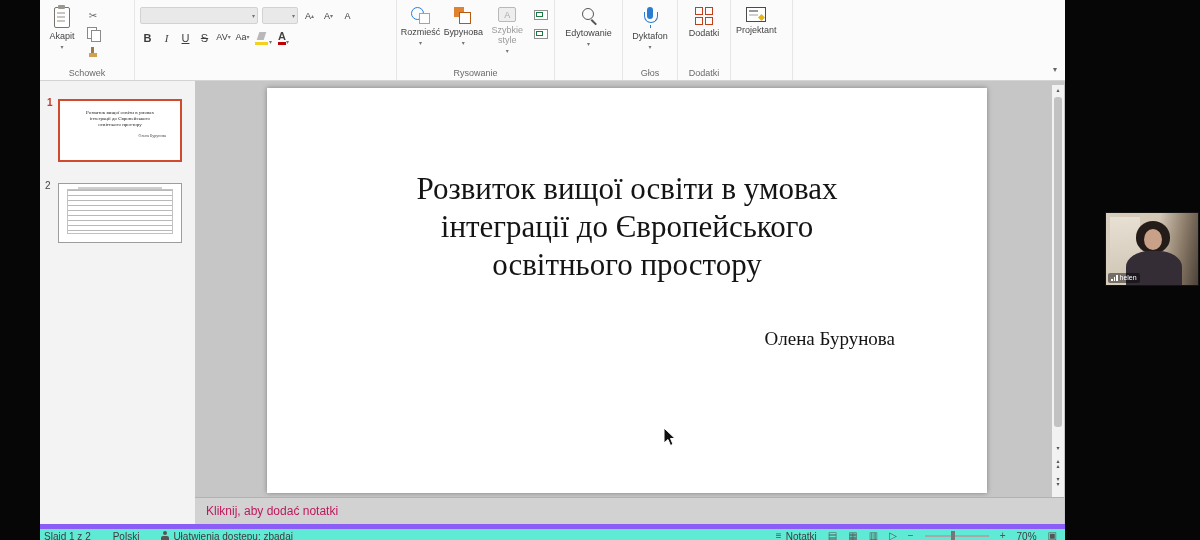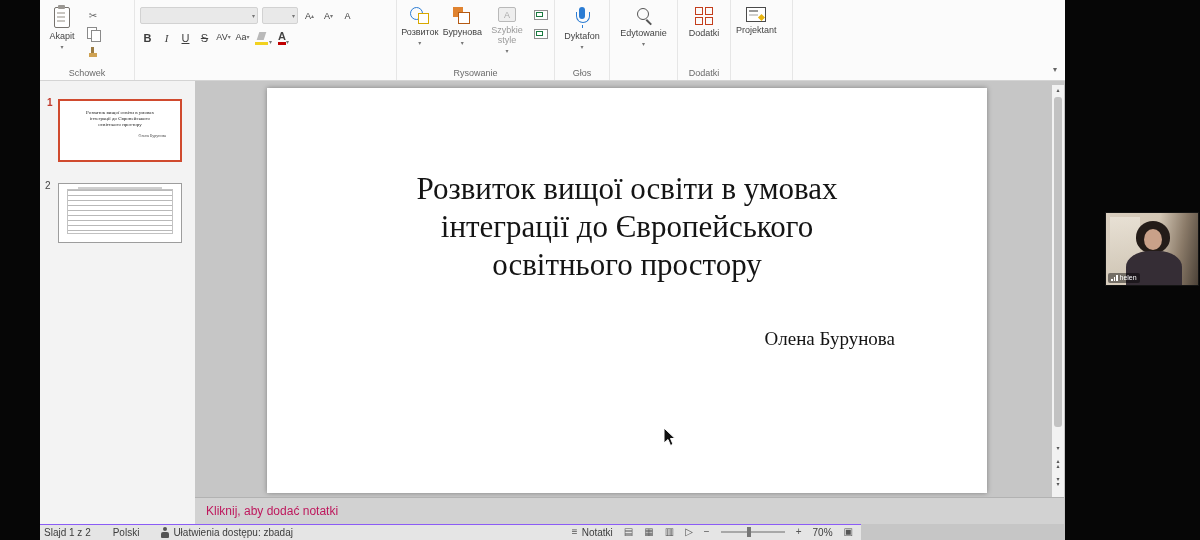--- a/index.html
+++ b/index.html
@@ -118,21 +118,21 @@
   .sthumb{position:absolute;left:2px;top:12px;width:8px;height:330px;background:#c2c2c2;border-radius:3px}
   .sa-bot{top:358px}
   .dbl{position:absolute;left:0;width:12px;display:flex;flex-direction:column;align-items:center;font-size:6px;line-height:5px;color:#555}
   .dbl-prev{top:374px}.dbl-next{top:392px}
 
   
   .notes{position:absolute;left:155px;top:497px;width:869px;height:27px;background:#d2d2d2;border-top:1px solid #b2b2b2;display:flex;align-items:center;padding-left:11px}
   .notes-text{font-size:12px;color:#be185d}
 
   
-  .status{position:absolute;left:0;top:524px;width:821px;height:16px;background:#e5e5e5;border-top:1px solid #8b5cf6;font-size:10px;color:#3c3c3c}
+  .status{position:absolute;left:0;top:524px;width:1025px;height:16px;background:#5eead4;border-top:5px solid #8b5cf6;font-size:10px;color:#3c3c3c}
   .status-left{position:absolute;left:4px;top:2px;display:flex;align-items:center;gap:22px}
   .status-right{position:absolute;right:8px;top:1px;display:flex;align-items:center;gap:11px}
   .acc{display:flex;align-items:flex-end;gap:4px}
   .icon-person{position:relative;width:8px;height:11px;display:inline-block}
   .icon-person:before{content:"";position:absolute;left:2px;top:0;width:4px;height:4px;border-radius:50%;background:#555}
   .icon-person:after{content:"";position:absolute;left:0;top:5px;width:8px;height:6px;border-radius:2px 2px 1px 1px;background:#555}
   .view-ico{font-size:10px;color:#555;line-height:12px;cursor:pointer}
   .zoom-track{position:relative;width:64px;height:2px;background:#a8a8a8}
   .zoom-knob{position:absolute;left:26px;top:-4px;width:4px;height:10px;background:#767676}
   .notes-toggle{display:flex;align-items:center;gap:4px}
@@ -224,21 +224,21 @@
               </span>
           </div>
         </div>
       </div>
 
 
       <div class="group g-draw">
         <div class="row">
           <div class="big-btn">
             <span class="icon-shapes"></span>
-            <span class="big-lbl">Розвиток</span>
+            <span class="big-lbl">Rozmieść</span>
             <i class="caret">▾</i>
           </div>
           <div class="big-btn">
             <span class="icon-arrange"></span>
             <span class="big-lbl">Бурунова</span>
             <i class="caret">▾</i>
           </div>
           <div class="big-btn">
             <span class="icon-qstyle">A</span>
             <span class="big-lbl wrap gray-lbl">Szybkie style</span>
@@ -249,42 +249,42 @@
                 <span class="mini-slide"></span>
               </span>
             <span class="mini">
                 <span class="mini-slide"></span>
               </span>
           </div>
         </div>
         <div class="group-label">Rysowanie</div>
       </div>
 
+      <div class="group g-edit">
+        <div class="row" style="justify-content:center;width:100%">
+          <div class="big-btn">
+            <span class="icon-search"></span>
+            <span class="big-lbl">Edytowanie</span>
+            <i class="caret">▾</i>
+          </div>
+        </div>
+        <div class="group-label"></div>
+      </div>
+
       <div class="group g-voice">
         <div class="row" style="justify-content:center;width:100%">
           <div class="big-btn">
             <span class="icon-mic">
                 <i class="stem"></i>
               </span>
             <span class="big-lbl">Dyktafon</span>
             <i class="caret">▾</i>
           </div>
         </div>
         <div class="group-label">Głos</div>
-      </div>
-
-      <div class="group g-edit">
-        <div class="row" style="justify-content:center;width:100%">
-          <div class="big-btn">
-            <span class="icon-search"></span>
-            <span class="big-lbl">Edytowanie</span>
-            <i class="caret">▾</i>
-          </div>
-        </div>
-        <div class="group-label"></div>
       </div>
 
       <div class="group g-addins">
         <div class="row" style="justify-content:center;width:100%">
           <div class="big-btn">
             <span class="icon-grid4">
                 <i></i>
                 <i></i>
                 <i></i>
                 <i></i>

